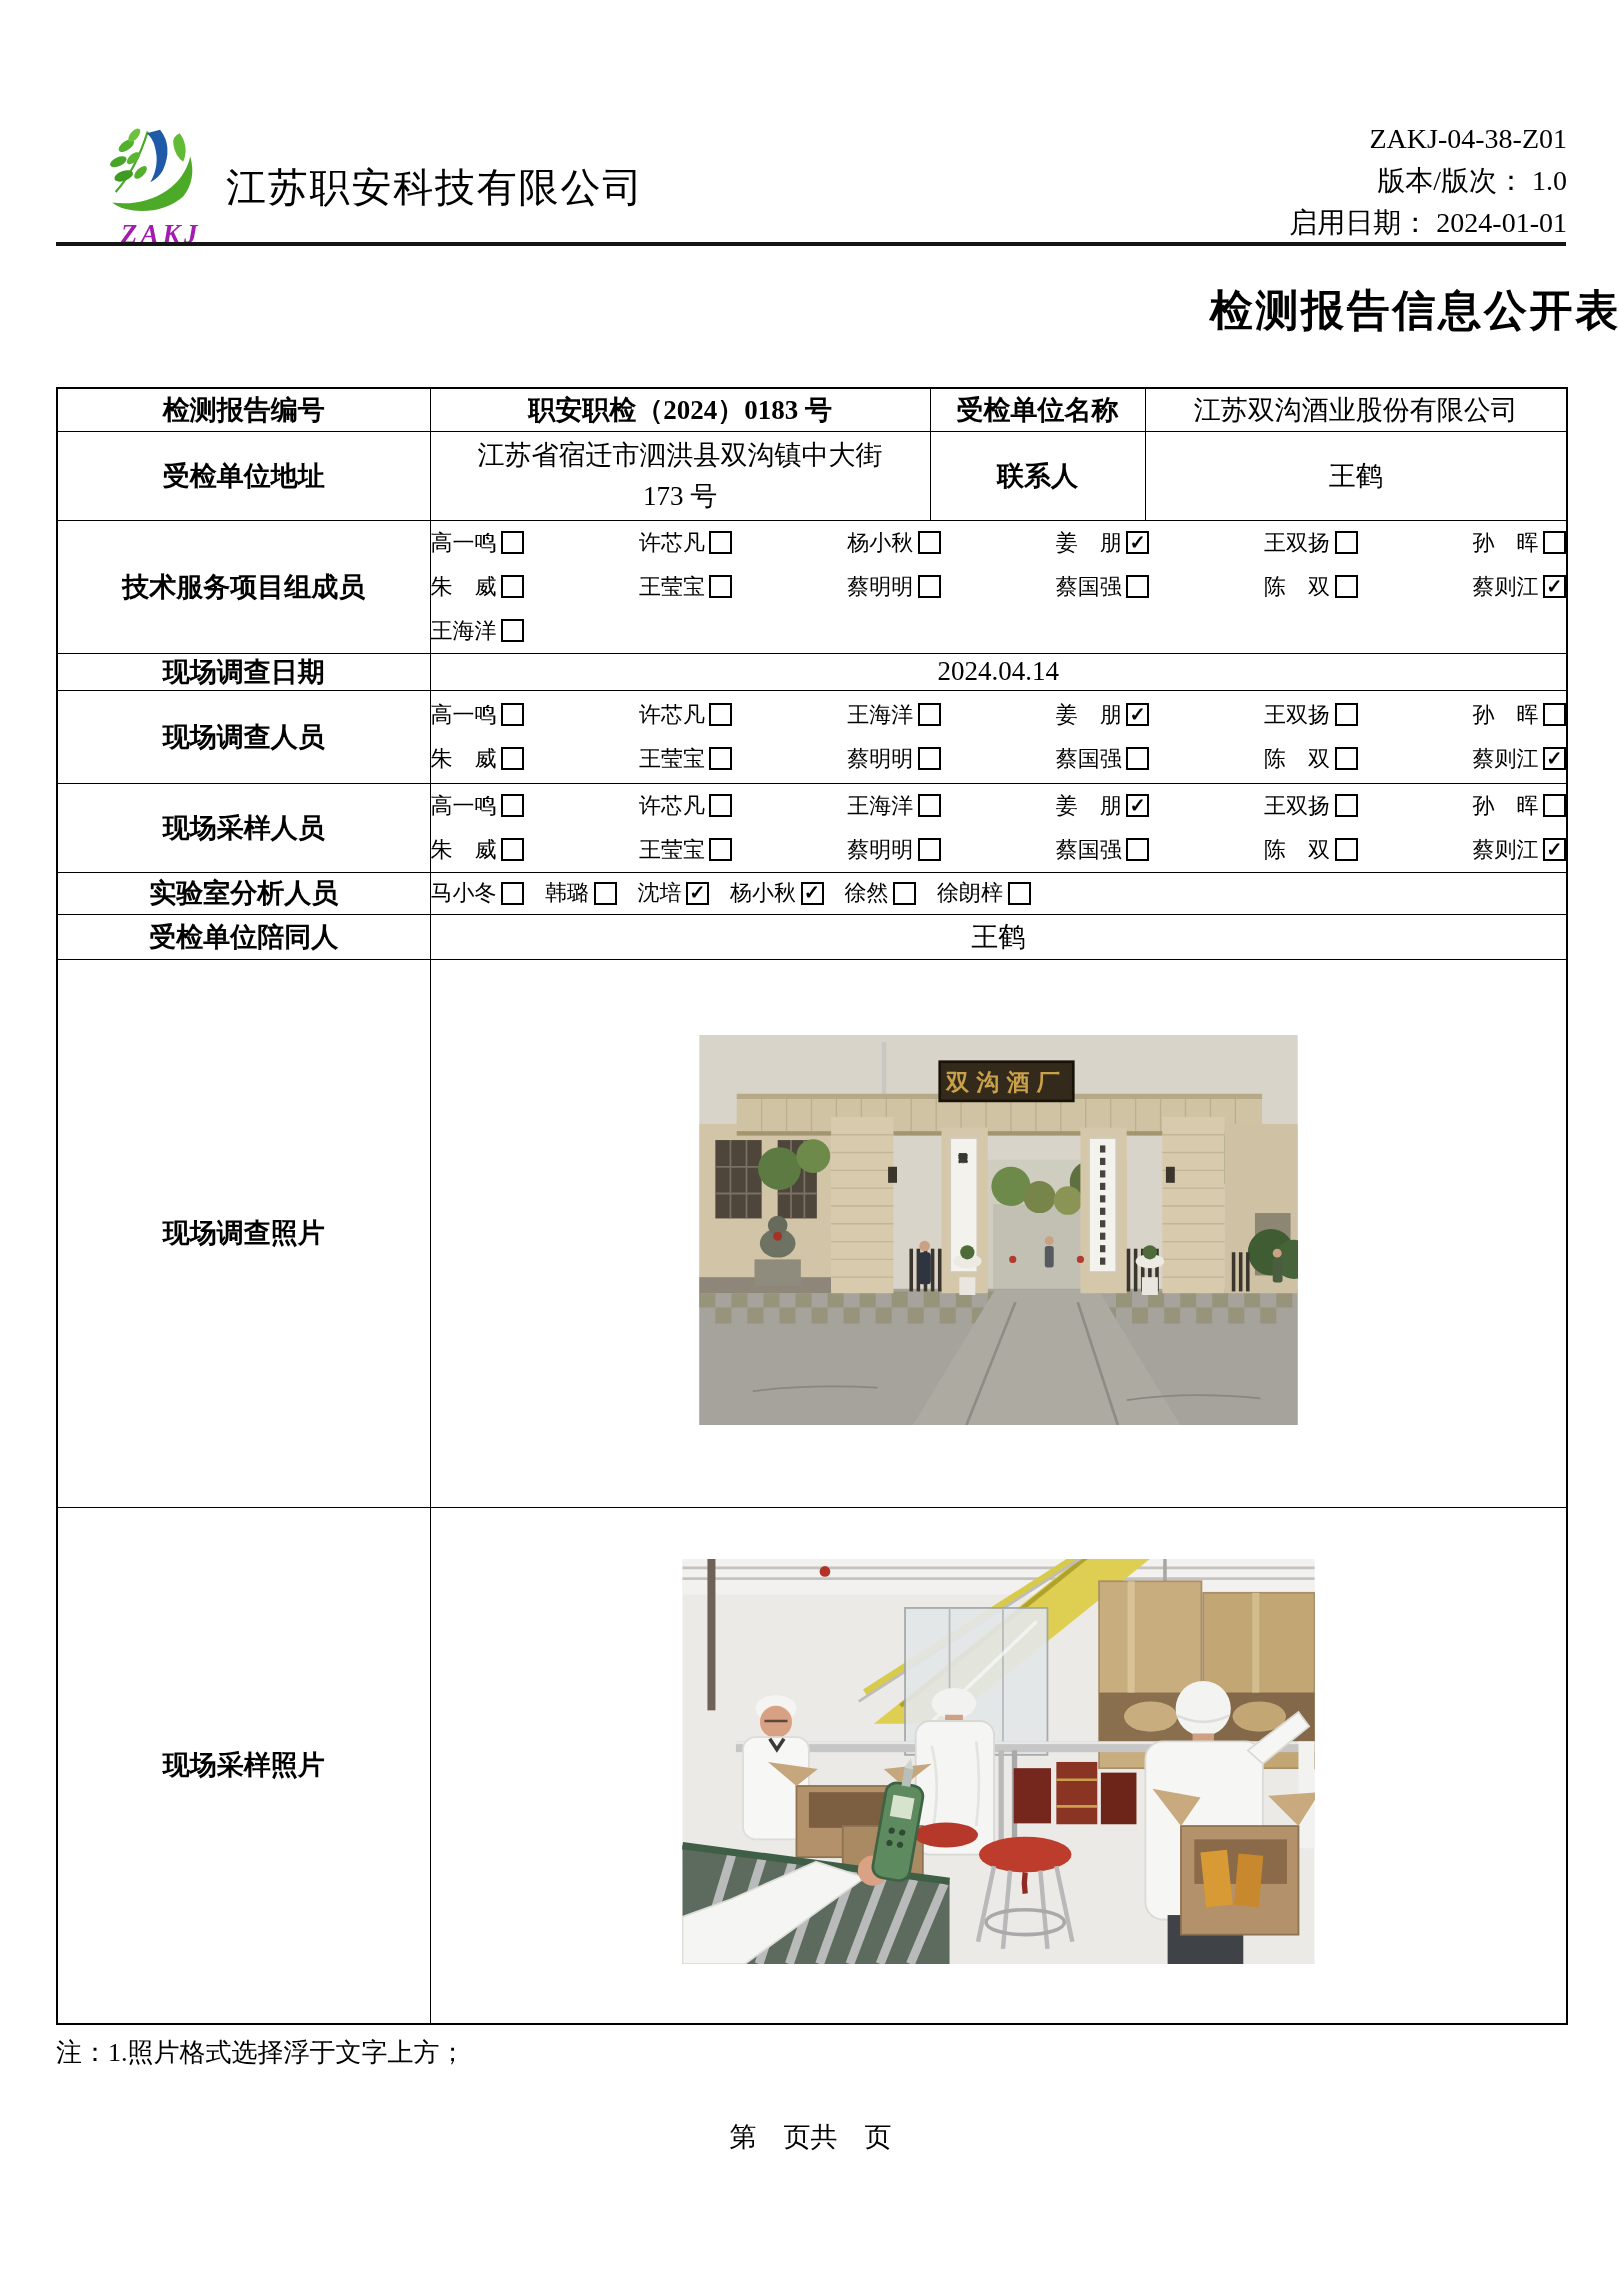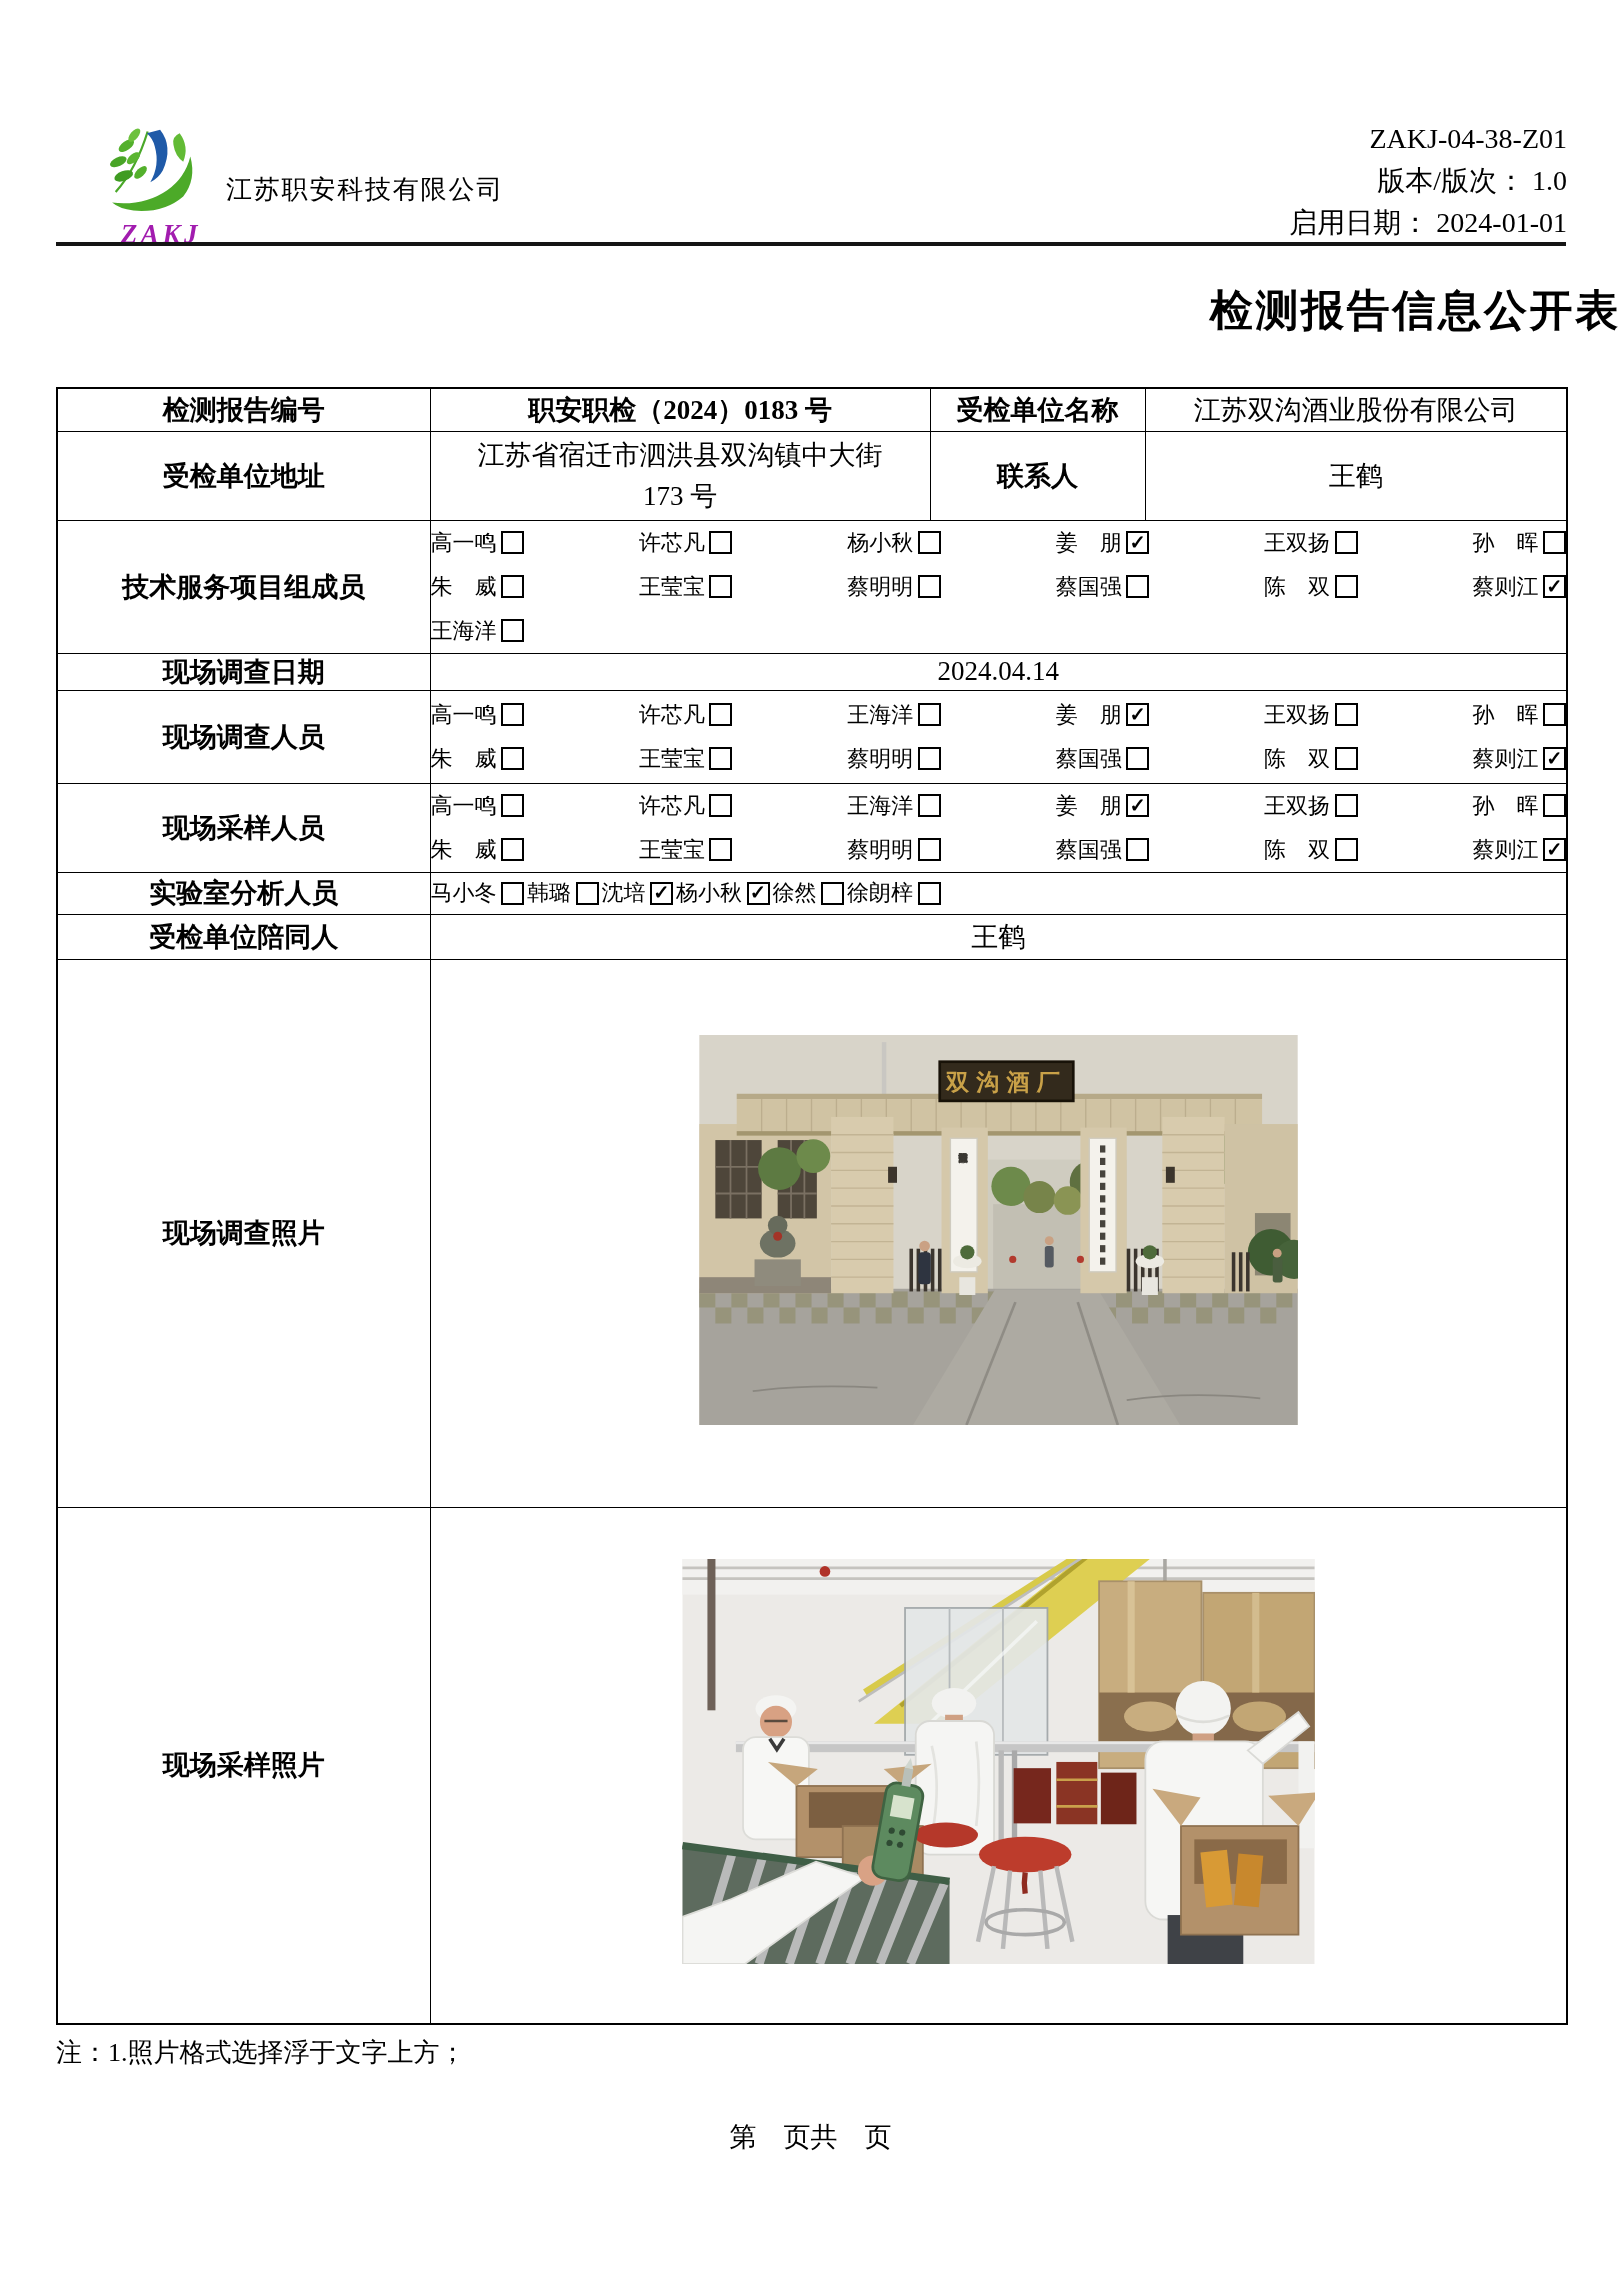--- a/index.html
+++ b/index.html
@@ -4,38 +4,38 @@
 <style>
   html,body{margin:0;padding:0;background:#888;}
   .page{
     position:relative; width:1621px; height:2281px; background:#ffffff;
     font-family:"Liberation Serif","DejaVu Serif",serif; color:#000; overflow:hidden;
   }
   
   .hdr-logo{position:absolute;left:105px;top:119px;width:112px;height:105px;}
   .hdr-logo-text{position:absolute;left:105px;top:219px;width:112px;text-align:center;
     font-size:27px;font-weight:700;font-style:italic;color:#a21caf;letter-spacing:3.6px;}
-  .hdr-company{position:absolute;left:226px;top:172px;font-size:26px;letter-spacing:1.8px;}
+  .hdr-company{position:absolute;left:226px;top:160px;font-size:40px;letter-spacing:1.8px;}
   .hdr-right{position:absolute;right:54px;top:118px;text-align:right;font-size:28px;line-height:42px;}
   .hdr-rule{position:absolute;left:56px;top:242px;width:1510px;height:3.6px;background:#151515;}
   
   .doc-title{position:absolute;left:0;top:282px;width:100%;text-align:right;
     font-size:43px;font-weight:700;letter-spacing:2.7px;}
   
   table.form{position:absolute;left:56px;top:364px;border-collapse:collapse;table-layout:fixed;
     width:1510px;border:2.7px solid #000;margin-top:23px;}
   table.form td{border:1.8px solid #000;vertical-align:middle;font-size:27px;padding:0;overflow:hidden;}
   td.lbl{font-weight:700;text-align:center;}
   td.val-c{text-align:center;}
   td.val-b{text-align:center;font-weight:700;}
   td.addr{text-align:center;line-height:41px;}
   td.persons{padding:0 19.6px;}
   td.lab-cell{padding:0 0 0 16px;}
   .cb-line{display:flex;align-items:center;justify-content:space-between;height:44px;}
-  td.lab-cell .cb-line{justify-content:flex-start;gap:3px;height:39px;}
+  td.lab-cell .cb-line{justify-content:flex-start;gap:21px;height:39px;}
   .entry{display:inline-flex;align-items:center;}
   .nm{white-space:pre;font-size:22px;}
   .cb{width:23px;height:23px;border:2.7px solid #000;margin-left:4.5px;box-sizing:border-box;
     display:inline-flex;align-items:center;justify-content:center;font-size:19.6px;font-weight:700;line-height:1;}
   td.photo-cell{text-align:center;}
   
   .note{position:absolute;left:56px;top:2035px;font-size:26px;}
   .pfoot{position:absolute;left:0;top:2119px;width:100%;text-align:center;font-size:27px;}
 </style>
 </head>

